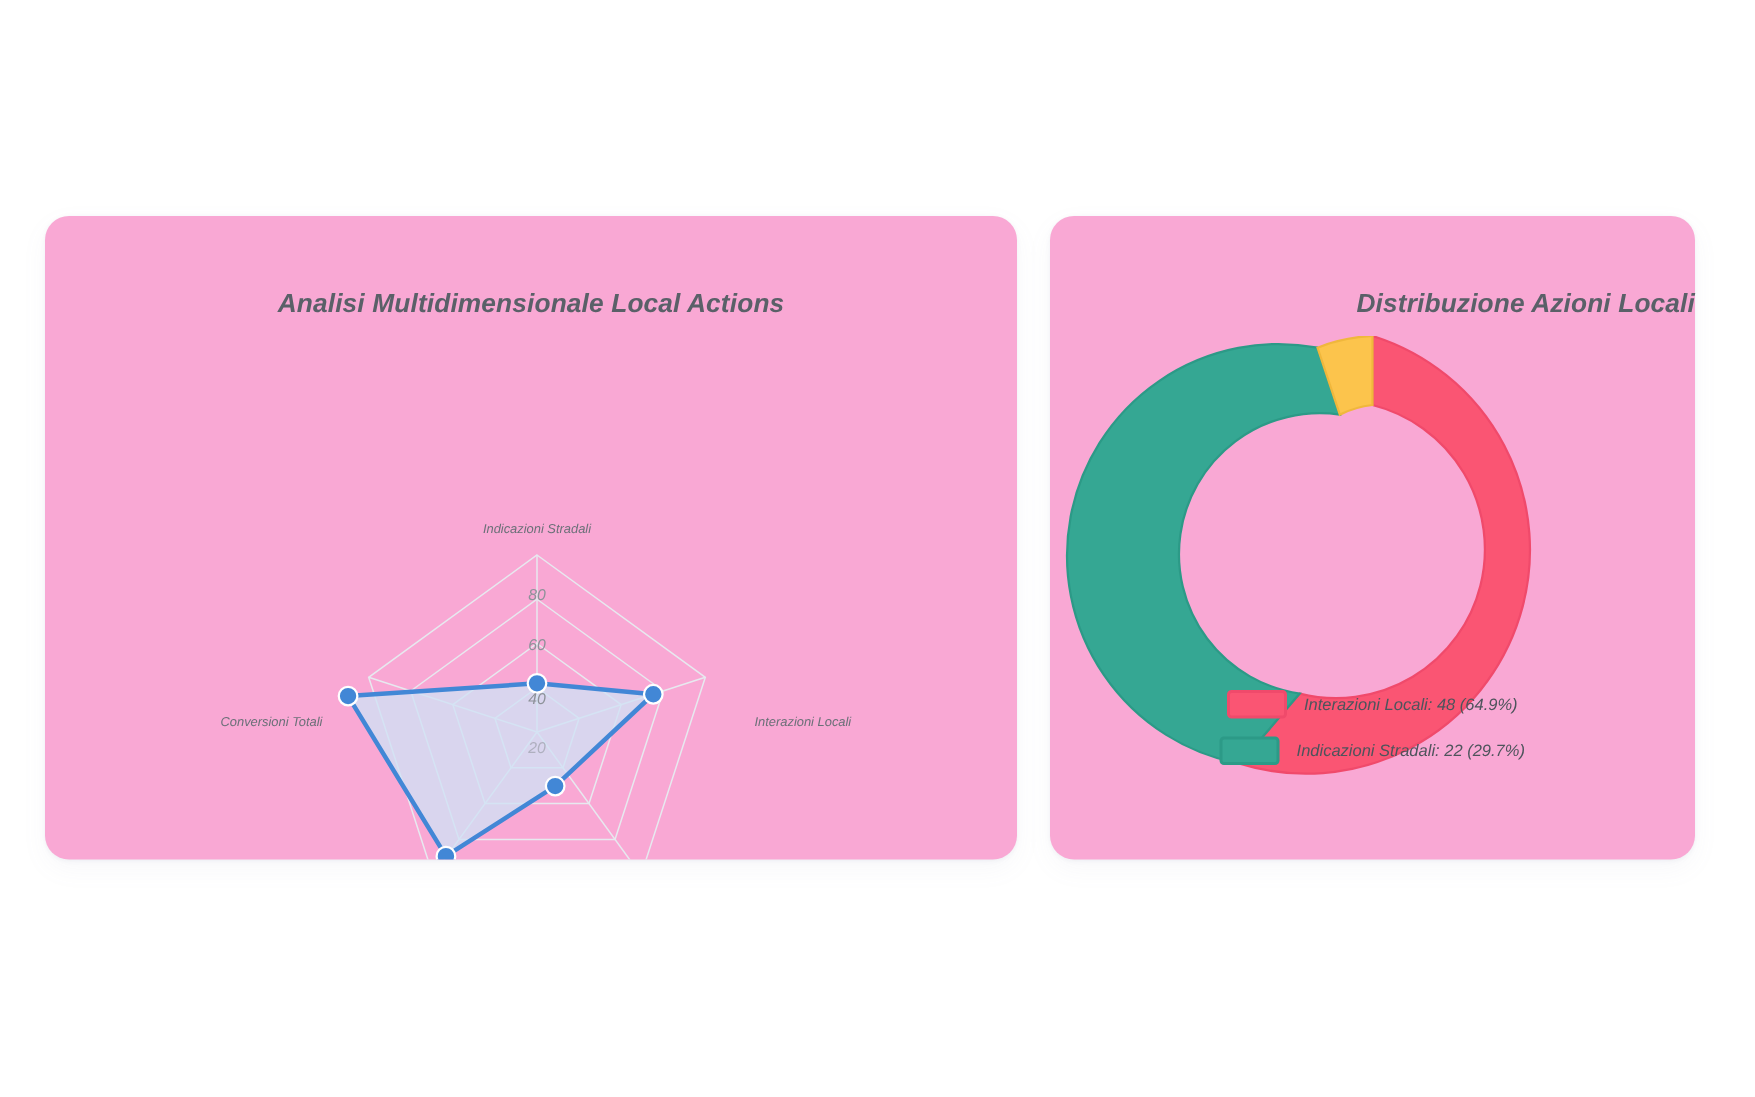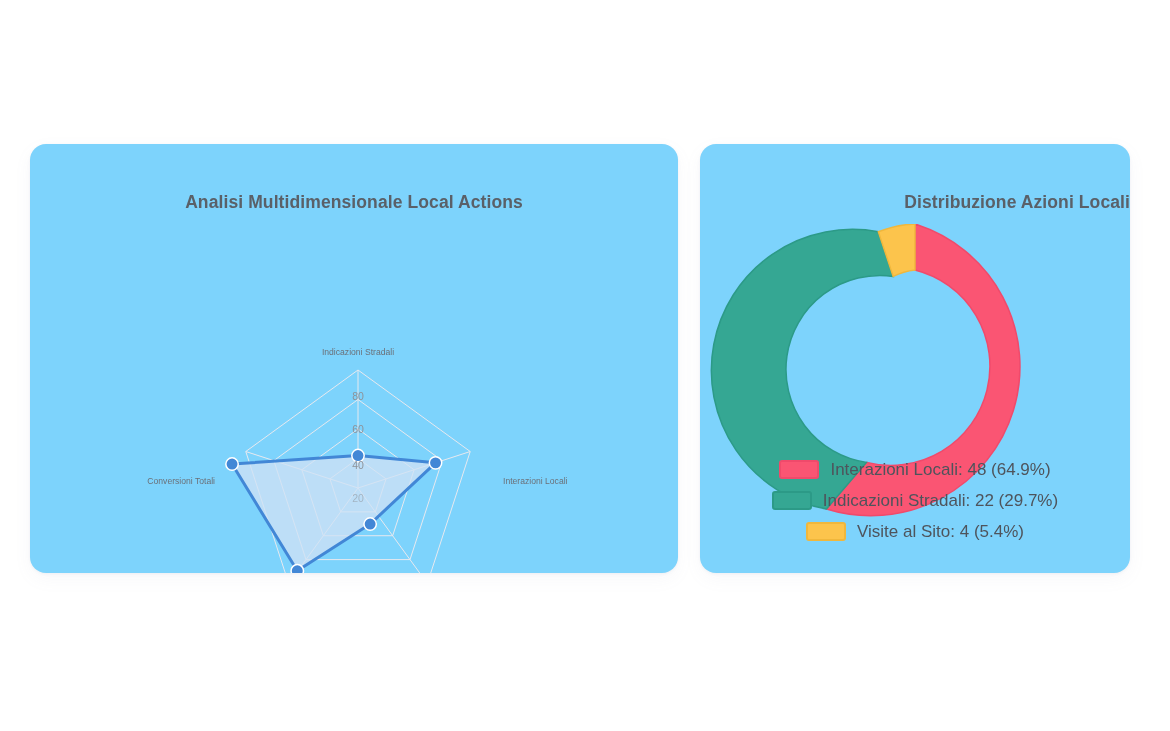--- a/index.html
+++ b/index.html
@@ -15,23 +15,24 @@
   .dashboard {
     position: absolute;
     left: 0;
     top: 0;
     width: 1170px;
     height: 731px;
   }
 
   .card {
     position: absolute;
-    background: #7dd3fc;
+    background: #f9a8d4;
     border-radius: 16px;
     box-shadow: 0 1px 3px rgba(130,140,170,0.10), 0 6px 18px rgba(130,140,170,0.06);
+    font-style: italic;
   }
 
   #card-radar {
     left: 30px;
     top: 144px;
     width: 648px;
     height: 429px;
   }
 
   #card-donut {
@@ -95,21 +96,21 @@
     width: 40px;
     height: 19px;
     border-radius: 3px;
     border: 2px solid;
     box-sizing: border-box;
     flex: 0 0 auto;
   }
 
   .legend-text {
     margin-left: 11px;
-    font-size: 17px;
+    font-size: 11px;
     color: #4e545c;
     white-space: nowrap;
   }
 </style>
 </head>
 <body>
 
 <div class="dashboard">
 
   <div class="card" id="card-radar">
@@ -196,20 +197,16 @@
 
     <div class="legend">
       <div class="legend-row">
         <span class="legend-swatch" style="background:#fa5573;border-color:#f04a6b;"></span>
         <span class="legend-text">Interazioni Locali: 48 (64.9%)</span>
       </div>
       <div class="legend-row">
         <span class="legend-swatch" style="background:#35a793;border-color:#2c9a87;"></span>
         <span class="legend-text">Indicazioni Stradali: 22 (29.7%)</span>
       </div>
-      <div class="legend-row">
-        <span class="legend-swatch" style="background:#fcc44c;border-color:#f0b73c;"></span>
-        <span class="legend-text">Visite al Sito: 4 (5.4%)</span>
-      </div>
     </div>
   </div>
 
 </div>
 
 </body></html>

